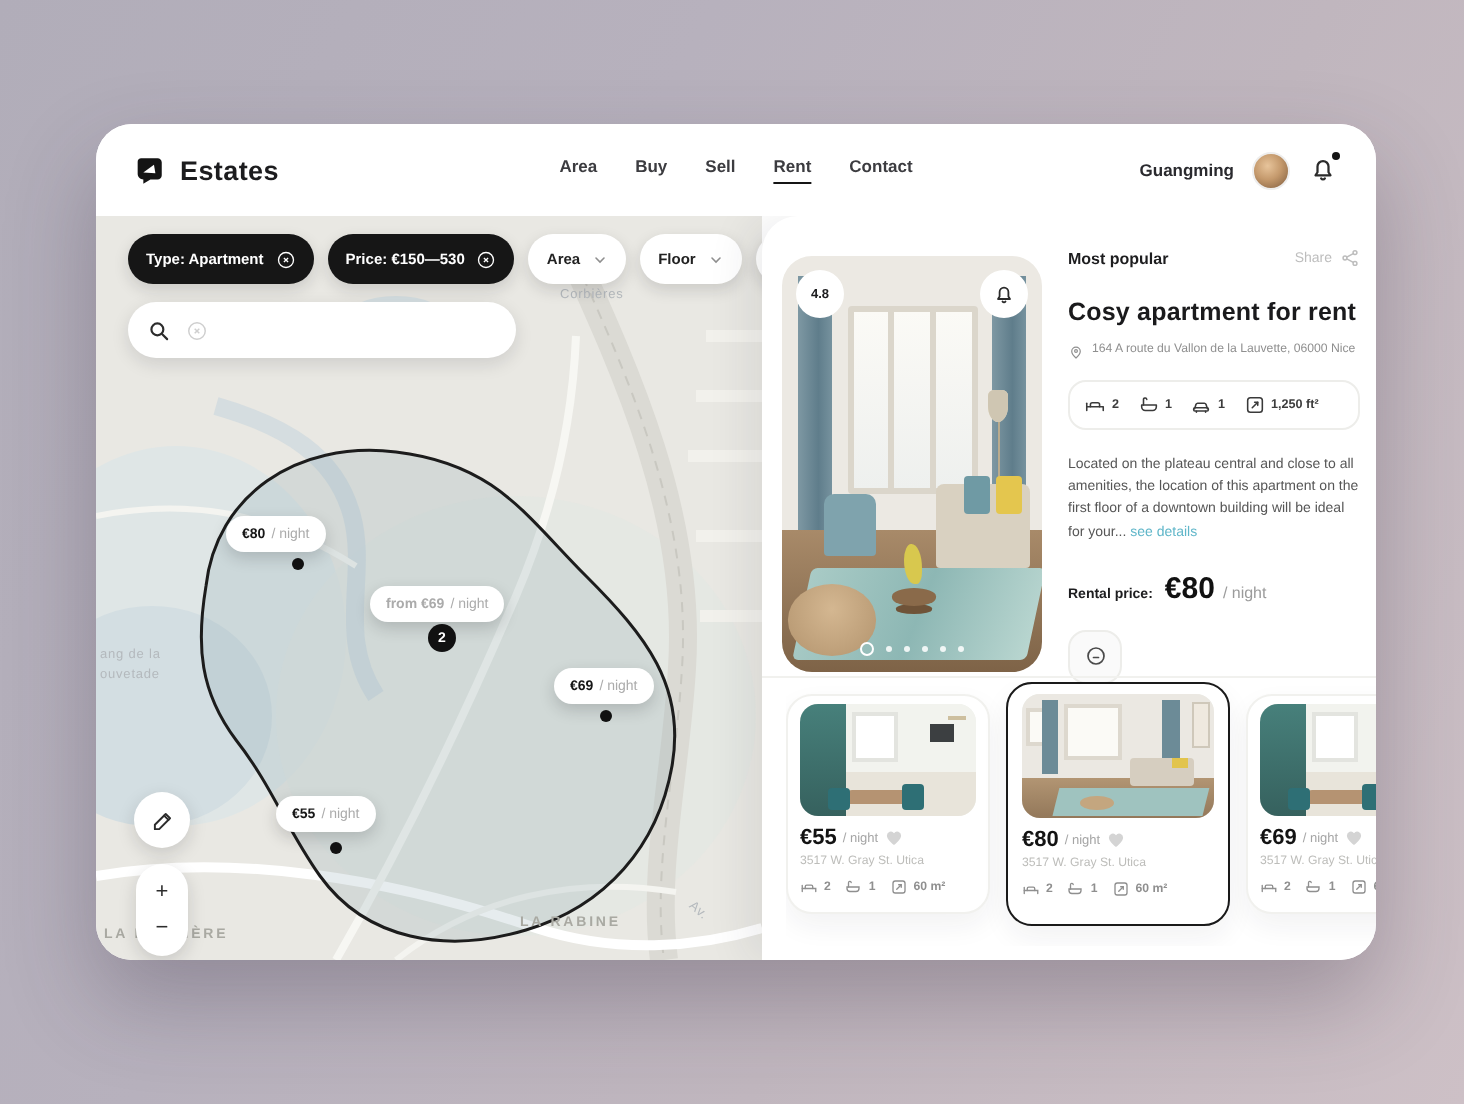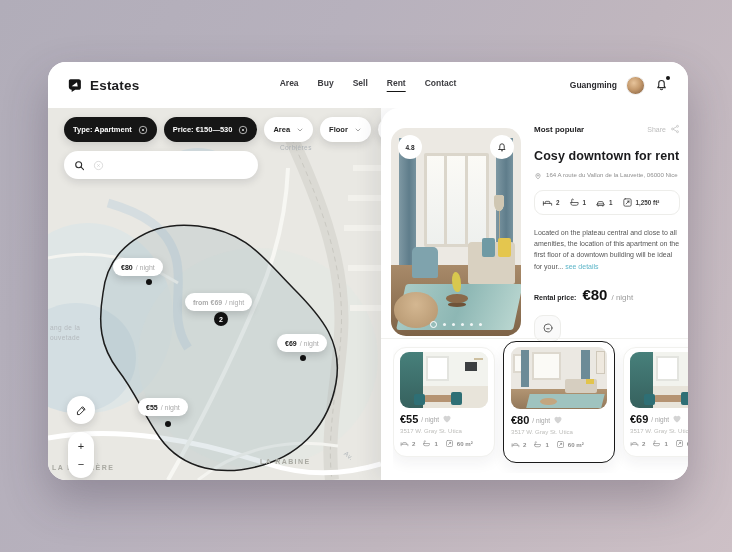--- a/index.html
+++ b/index.html
@@ -345,21 +345,21 @@
             <span>Share</span>
             <svg class="ic" width="10" height="10" viewBox="0 0 24 24" fill="none" stroke="#bdbdbd" stroke-width="1.8">
               <circle cx="18" cy="5.5" r="2.3"></circle>
                 <circle cx="6" cy="12" r="2.3"></circle>
                 <circle cx="18" cy="18.5" r="2.3"></circle>
               <path d="M8.1 10.9l7.8-4.2M8.1 13.1l7.8 4.2"></path>
             </svg>
           </span>
         </div>
 
-        <div class="l-title">Cosy downtown for rent</div>
+        <div class="l-title">Cosy apartment for rent</div>
 
         <div class="loc">
           <svg class="ic" width="8" height="8" viewBox="0 0 24 24" fill="none" stroke="#8f8f8f" stroke-width="1.8" style="flex:0 0 auto; margin-top:1px;">
             <path d="M12 21s-6.4-5.4-6.4-10a6.4 6.4 0 1 1 12.8 0C18.4 15.6 12 21 12 21z"></path>
               <circle cx="12" cy="10.6" r="2.1"></circle>
           </svg>
           <span>164 A route du Vallon de la Lauvette, 06000 Nice</span>
         </div>
 
         <div class="amen-bar">

